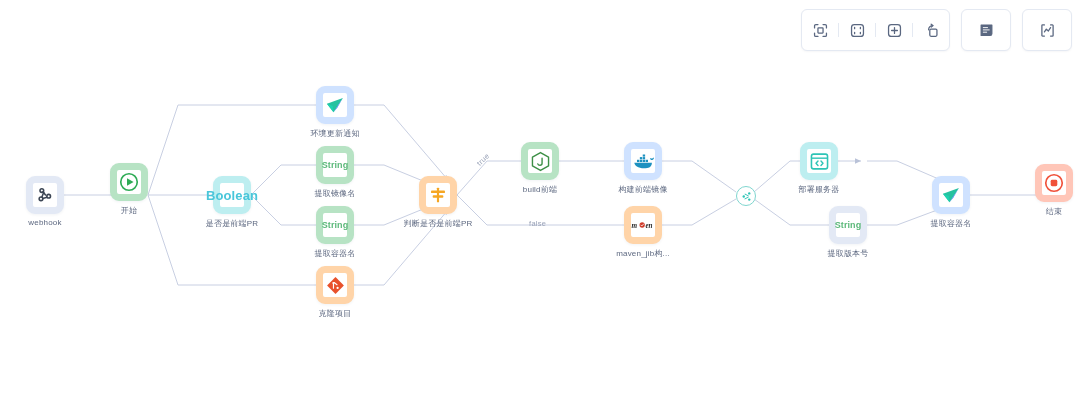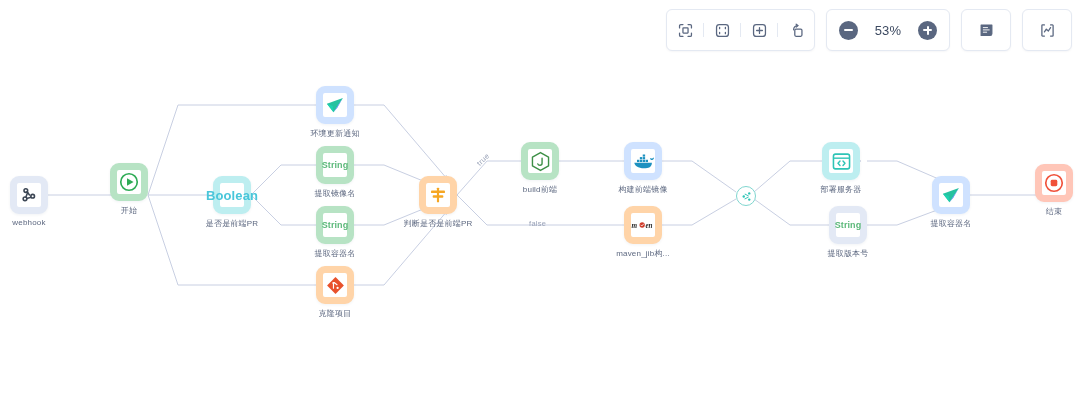--- a/index.html
+++ b/index.html
@@ -150,34 +150,20 @@
     <div class="tb-sep"></div>
     <div class="tb-btn">
       <svg class="tb-ico" width="17" height="17" viewBox="0 0 20 20">
         <path d="M11.6 4.2a5 5 0 0 0-5 5"></path>
         <path d="M11.6 4.2 9.6 2.6M11.6 4.2 9.7 6"></path>
         <rect x="8" y="8.4" width="8.4" height="8.4" rx="1.4"></rect>
       </svg>
     </div>
   </div>
 
-  <div class="tb-group zoom-group">
-    <div class="zc-wrap">
-      <div class="zoom-circle">
-          <span class="bar-h"></span>
-        </div>
-    </div>
-    <div class="zoom-val">53%</div>
-    <div class="zc-wrap">
-      <div class="zoom-circle">
-          <span class="bar-h"></span>
-          <span class="bar-v"></span>
-        </div>
-    </div>
-  </div>
 
   <div class="tb-group tb-single">
     <svg class="tb-ico" width="17" height="17" viewBox="0 0 20 20">
       <path d="M3.6 3.4h12.8v10.3a2.3 2.3 0 0 1-2.3 2.3H3.6z" style="fill:#5a6780;stroke:#5a6780;stroke-width:1.2"></path>
       <path d="M6.2 6.6h5M6.2 9.3h7M6.2 12h4" style="stroke:#ffffff;stroke-width:1.1"></path>
     </svg>
   </div>
 
   <div class="tb-group tb-single">
     <svg class="tb-ico" width="17" height="17" viewBox="0 0 20 20">
@@ -237,21 +223,21 @@
     <path d="M867 225 H897 L964 200"></path>
     <polygon points="965,199.6 958.4,200 960.4,203.8"></polygon>
 
     <path d="M970 195 H1067"></path>
     <polygon points="1067,195 1061,192.2 1061,197.8"></polygon>
   </svg>
 
   <div class="edge-label" style="left:476px;top:155px;transform:rotate(-45deg);">true</div>
   <div class="edge-label" style="left:529px;top:219px;">false</div>
 
-  <div class="node-wrap" style="left:10px;top:176px;">
+  <div class="node-wrap" style="left:26px;top:176px;">
     <div class="node grey">
       <svg width="20" height="20" viewBox="0 0 24 24">
         <g style="fill:none;stroke:#3c4654;stroke-width:1.9;stroke-linecap:round;stroke-linejoin:round">
           <circle cx="8.2" cy="6.6" r="2.2"></circle>
           <circle cx="16.4" cy="13.4" r="2.2"></circle>
           <circle cx="7.2" cy="16.6" r="2.2"></circle>
           <path d="M9.6 8.2 12.6 12"></path>
           <path d="M14.3 14.7 9.4 16.1"></path>
           <path d="M8.3 14.5 10.4 9"></path>
         </g>
@@ -376,21 +362,21 @@
       <g style="fill:#2ec4b6">
         <circle cx="18" cy="5.2" r="2.6"></circle>
         <circle cx="18" cy="18.8" r="2.6"></circle>
         <circle cx="6" cy="12" r="2.6"></circle>
         <rect x="7.2" y="7.6" width="10" height="1.9" rx=".9" transform="rotate(30 12 9)"></rect>
         <rect x="7.2" y="14.5" width="10" height="1.9" rx=".9" transform="rotate(-30 12 15.4)"></rect>
       </g>
     </svg>
   </div>
 
-  <div class="node-wrap" style="left:822px;top:142px;text-align:right;">
+  <div class="node-wrap" style="left:800px;top:142px;text-align:right;">
     <div class="node teal">
       <svg width="21" height="21" viewBox="0 0 24 24">
         <rect x="2.8" y="3.6" width="18.4" height="16.8" rx="2.4" style="fill:none;stroke:#2ec4b6;stroke-width:1.8"></rect>
         <path d="M2.8 8.2h18.4" style="stroke:#2ec4b6;stroke-width:1.6"></path>
         <path d="M10.3 11.4 8 14l2.3 2.6M13.7 11.4 16 14l-2.3 2.6" style="fill:none;stroke:#2ec4b6;stroke-width:1.6;stroke-linecap:round;stroke-linejoin:round"></path>
       </svg>
     </div>
     <div class="node-cap">部署服务器</div>
   </div>
 

